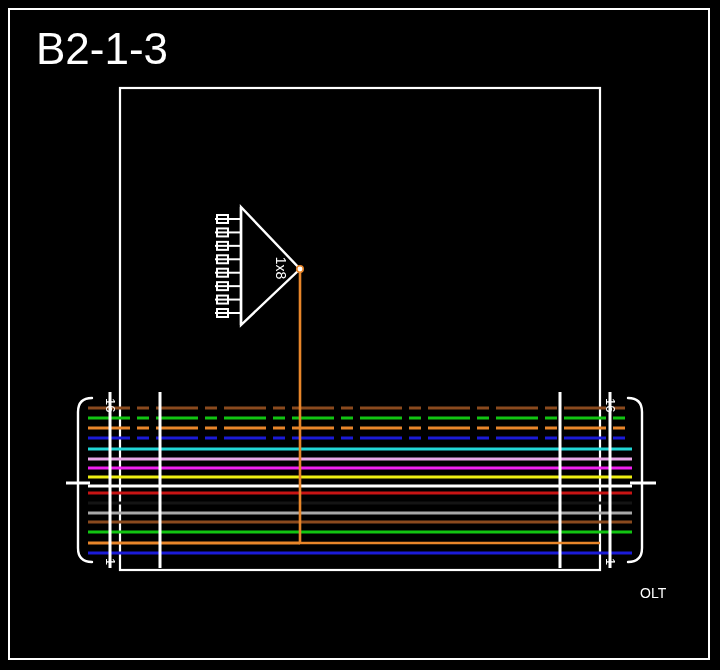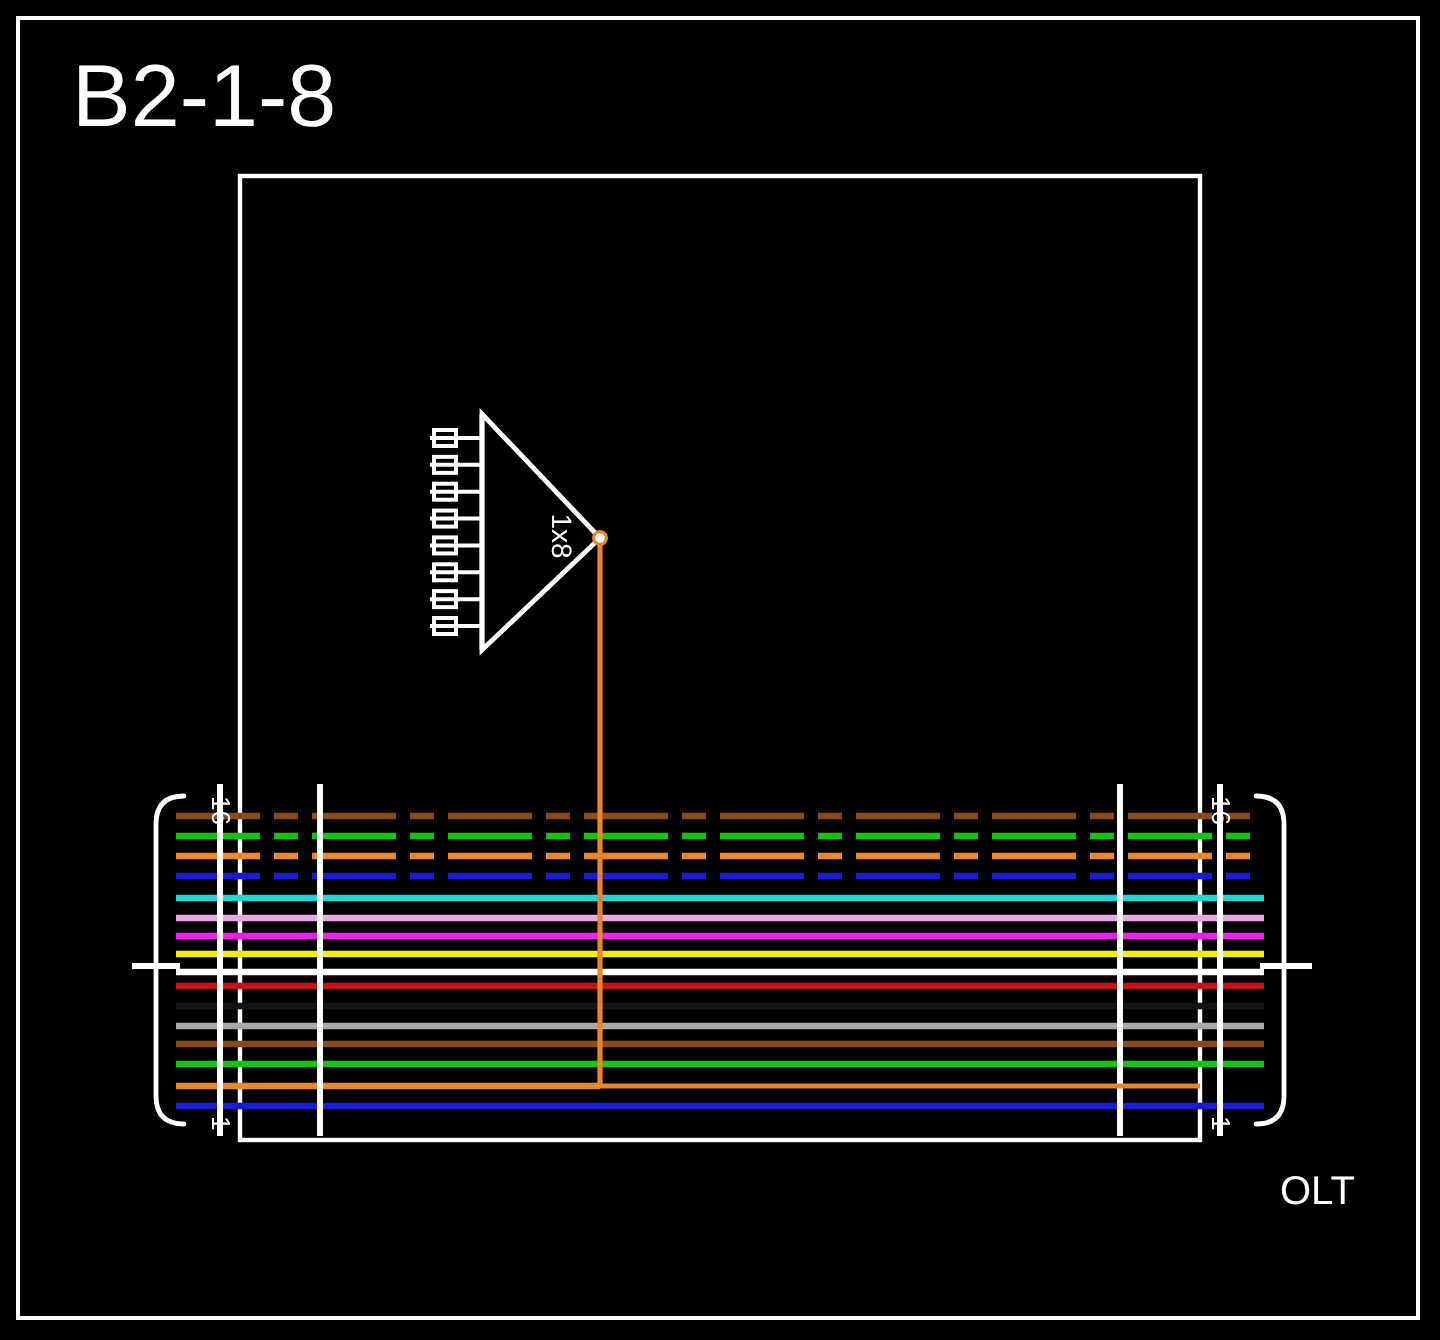--- a/index.html
+++ b/index.html
@@ -3,32 +3,32 @@
 <meta charset="utf-8">
 <style>
   html,body{margin:0;padding:0;background:#000;}
   body{width:720px;height:670px;overflow:hidden;
        font-family:"Liberation Sans",sans-serif;}
   #stage{position:relative;width:720px;height:670px;background:#000000;}
   #outer-border{position:absolute;left:8px;top:8px;width:702px;height:652px;
                 border:2px solid #ffffff;box-sizing:border-box;}
   .lbl{position:absolute;color:#ffffff;white-space:nowrap;}
   #title{left:36px;top:24px;font-size:44px;letter-spacing:0px;}
-  #olt{left:640px;top:585px;font-size:20px;}
+  #olt{left:640px;top:585px;font-size:14px;}
   svg#art{position:absolute;left:0;top:0;width:720px;height:670px;}
   text{font-family:"Liberation Sans",sans-serif;fill:#ffffff;}
 </style>
 </head>
 <body>
 
 <div id="stage">
 
   <div id="outer-border"></div>
 
-  <div class="lbl" id="title">B2-1-8</div>
+  <div class="lbl" id="title">B2-1-3</div>
 
   <div class="lbl" id="olt">OLT</div>
 
   <svg id="art" viewBox="0 0 720 670">
 
     <rect id="duct-rect" x="120" y="88" width="480" height="482" fill="none" stroke="#ffffff" stroke-width="2.2"></rect>
 
     <g id="fiber-group">
         <line x1="88" y1="408" x2="632" y2="408" stroke="#8a4a1e" stroke-width="3.2" stroke-dasharray="42 7 12 7"></line>
         <line x1="88" y1="418" x2="632" y2="418" stroke="#12c412" stroke-width="3.2" stroke-dasharray="42 7 12 7"></line>

